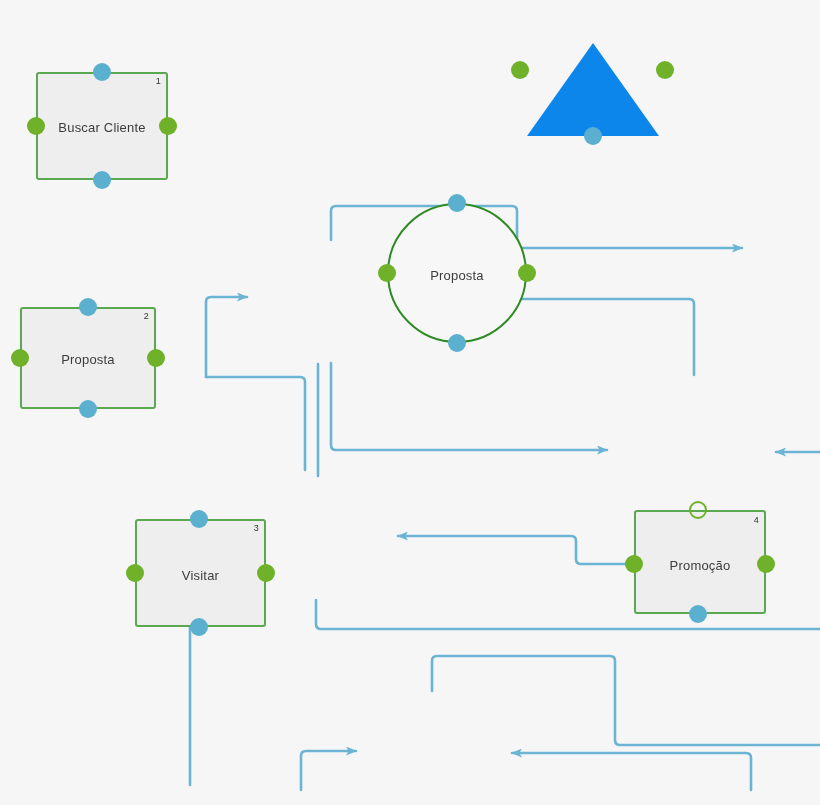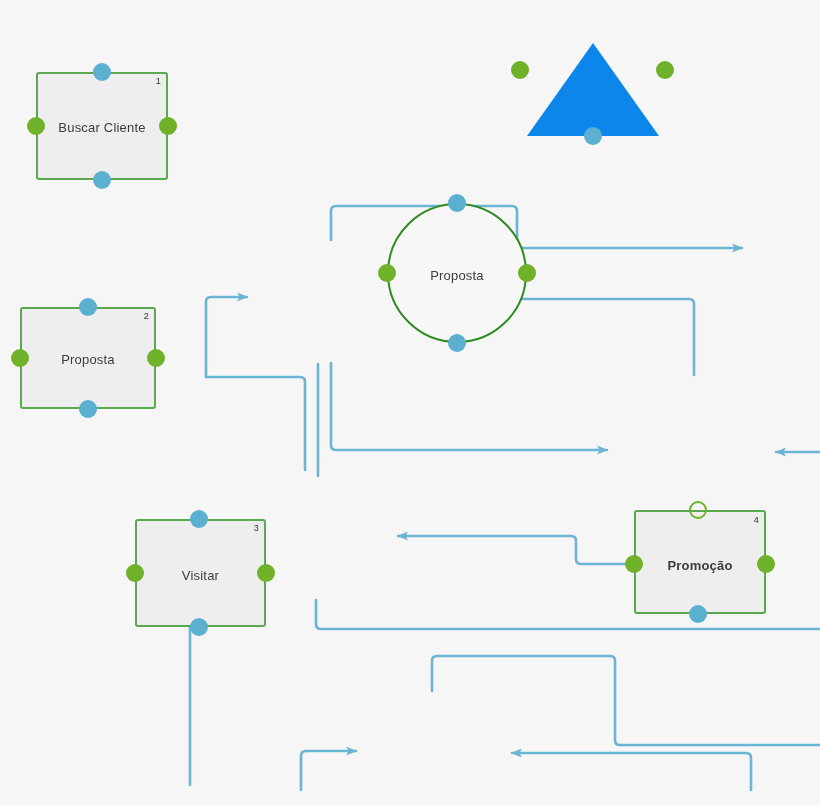--- a/index.html
+++ b/index.html
@@ -157,21 +157,21 @@
     <div class="node-label" style="top:49px;">Visitar</div>
     <div class="node-index" style="right:7px; top:4px;">3</div>
     <div class="port port-blue" style="left:55px; top:-9px; width:18px; height:18px;"></div>
     <div class="port port-green" style="left:-9px; top:45px; width:18px; height:18px;"></div>
     <div class="port port-green" style="left:122px; top:45px; width:18px; height:18px;"></div>
     <div class="port port-blue" style="left:55px; top:99px; width:18px; height:18px;"></div>
   </div>
 
   <div class="node" style="left:634px; top:510px; width:132px; height:104px;">
     <div class="node-rect" style="position:absolute; left:0; top:0; width:132px; height:104px;"></div>
-    <div class="node-label" style="top:48px;font-weight:bold;">Promoção</div>
+    <div class="node-label" style="top:48px;">Promoção</div>
     <div class="node-index" style="right:7px; top:5px;">4</div>
     <div class="port port-ring" style="left:55px; top:-9px; width:18px; height:18px;"></div>
     <div class="port port-green" style="left:-9px; top:45px; width:18px; height:18px;"></div>
     <div class="port port-green" style="left:123px; top:45px; width:18px; height:18px;"></div>
     <div class="port port-blue" style="left:55px; top:95px; width:18px; height:18px;"></div>
   </div>
 
   <div class="node" style="left:387px; top:203px; width:140px; height:140px;">
     <div class="node-circle" style="position:absolute; left:0; top:0; width:140px; height:140px;"></div>
     <div class="node-label" style="top:65px;">Proposta</div>

